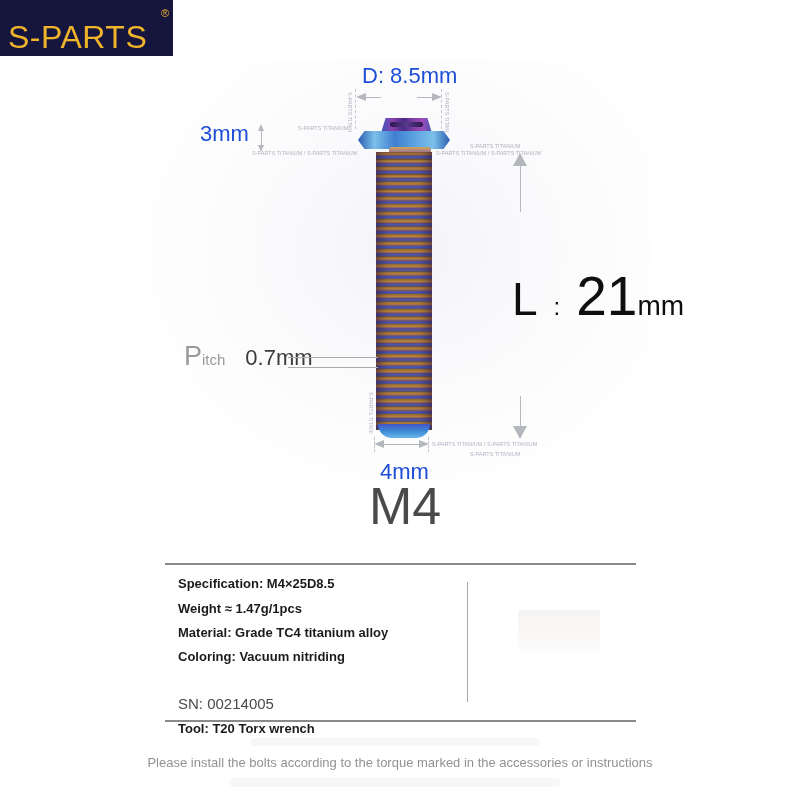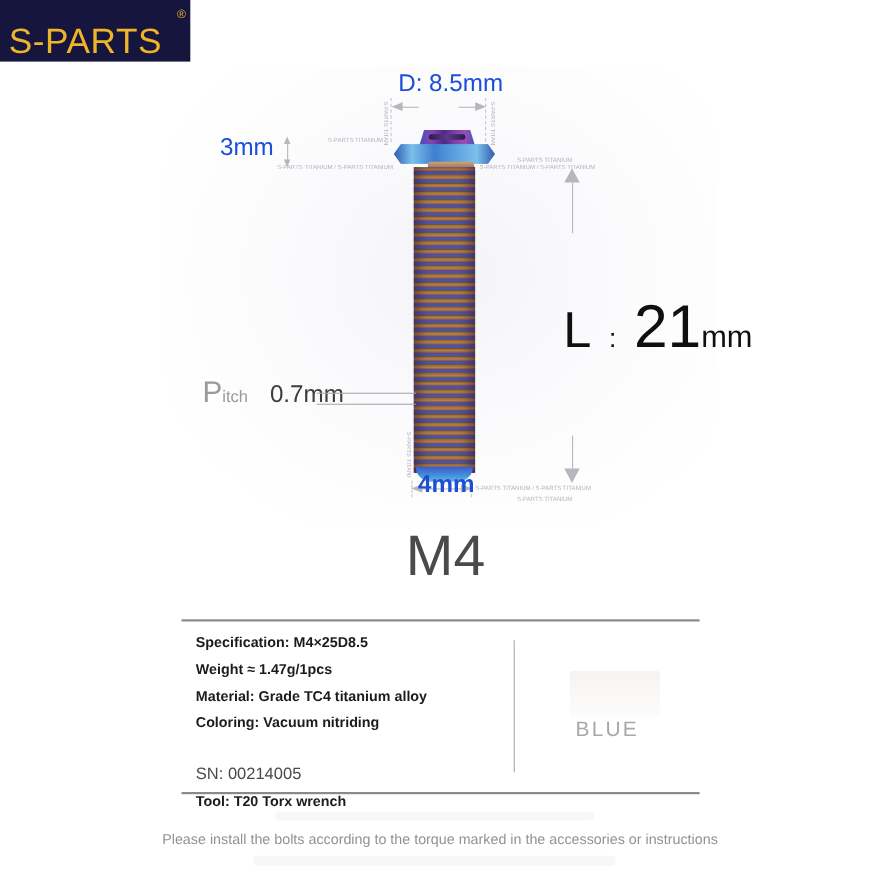--- a/index.html
+++ b/index.html
@@ -135,34 +135,33 @@
     <span class="pitch-val">0.7mm</span>
   </div>
   <div class="abs dline" style="left:288px;top:357px;width:90px;height:1px;background:#ababab;"></div>
   <div class="abs dline" style="left:288px;top:367px;width:90px;height:1px;background:#ababab;"></div>
 
   <div class="abs dash-v" style="left:374px;top:437px;height:15px;"></div>
   <div class="abs dash-v" style="left:428px;top:437px;height:15px;"></div>
   <div class="abs tri tri-left" style="left:374px;top:440px;"></div>
   <div class="abs dline" style="left:383px;top:443.5px;width:37px;height:1px;"></div>
   <div class="abs tri tri-right" style="left:419px;top:440px;"></div>
-  <div class="abs lbl" style="left:380px;top:427px;font-weight:bold;">4mm</div>
+  <div class="abs lbl" style="left:380px;top:459px;">4mm</div>
 
   <div class="abs m4">M4</div>
 
   <div class="abs spec">
     <div class="abs spec-divider"></div>
     <div class="abs spec-row" style="top:11px;">Specification: M4×25D8.5</div>
     <div class="abs spec-row" style="top:36px;">Weight ≈ 1.47g/1pcs</div>
     <div class="abs spec-row" style="top:60px;">Material: Grade TC4 titanium alloy</div>
     <div class="abs spec-row" style="top:84px;">Coloring: Vacuum nitriding</div>
     <div class="abs spec-row" style="top:124px;margin-top:32px;">Tool: T20 Torx wrench</div>
     <div class="abs spec-sn" style="top:130px;text-align:center;">SN: 00214005</div>
     <div class="abs swatch"></div>
-    <div class="abs finish">BLUE</div>
   </div>
 
   <div class="abs faint-band" style="left:250px;top:738px;width:290px;height:8px;"></div>
   <div class="abs faint-band" style="left:230px;top:778px;width:330px;height:9px;"></div>
 
   <div class="abs footer-note">Please install the bolts according to the torque marked in the accessories or instructions</div>
 
 </div>
 
 </body></html>

